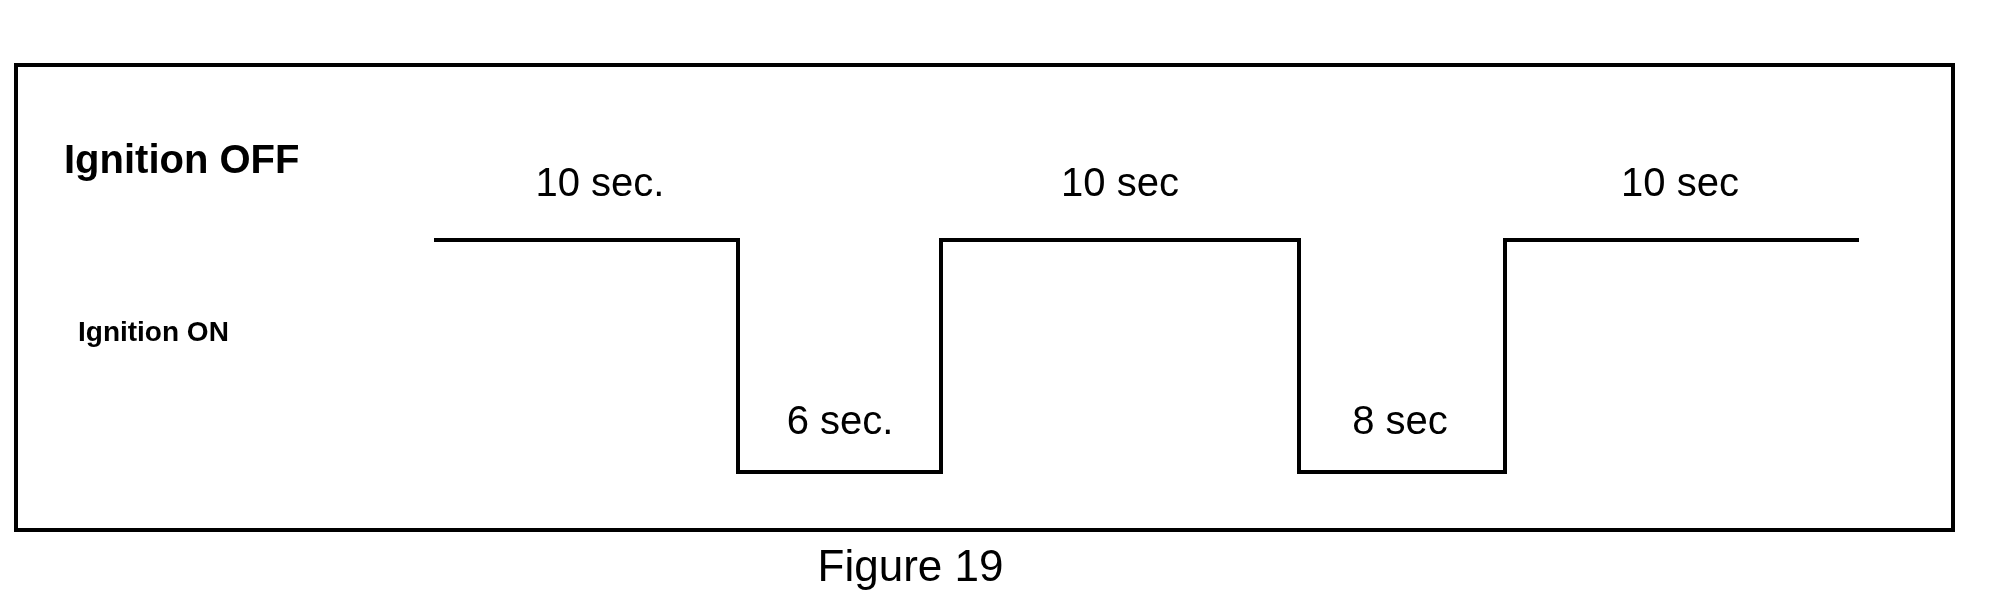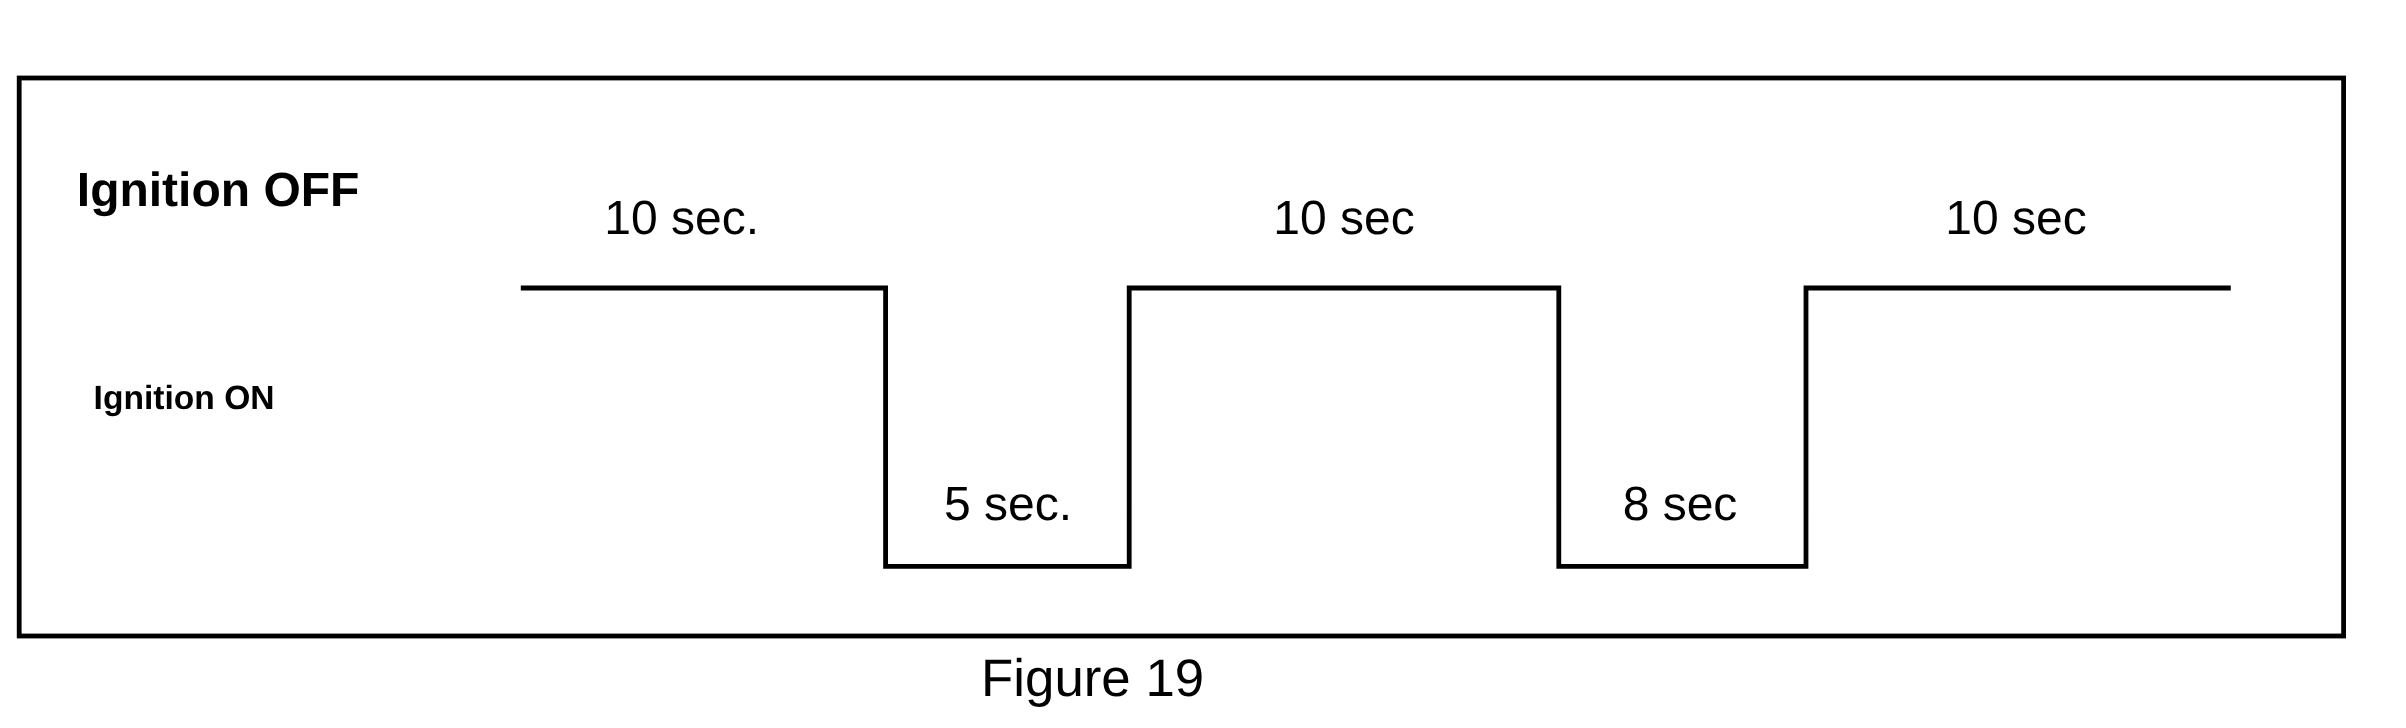--- a/index.html
+++ b/index.html
@@ -109,22 +109,22 @@
 
   <div class="axis-label off">Ignition OFF</div>
 
   <div class="axis-label on">Ignition ON</div>
 
   <svg class="waveform-layer" viewBox="0 0 2005 607" width="2005" height="607" xmlns="http://www.w3.org/2000/svg">
     <polyline id="waveform-path" fill="none" stroke="#000000" stroke-width="4" stroke-linecap="square" stroke-linejoin="miter" points="436,240 738,240 738,472 941,472 941,240 1299,240 1299,472 1505,472 1505,240 1857,240"></polyline>
   </svg>
 
   <div id="annotation-layer">
-      <div class="duration-label" style="left: 568px; top: 162px;">10 sec.</div>
-      <div class="duration-label" style="left: 840px; top: 400px;">5 sec.</div>
+      <div class="duration-label" style="left: 600px; top: 162px;">10 sec.</div>
+      <div class="duration-label" style="left: 840px; top: 400px;">6 sec.</div>
       <div class="duration-label" style="left: 1120px; top: 162px;">10 sec</div>
       <div class="duration-label" style="left: 1400px; top: 400px;">8 sec</div>
       <div class="duration-label" style="left: 1680px; top: 162px;">10 sec</div>
     </div>
 
   <div class="figure-caption">Figure 19</div>
 
 </div>
 
 </body></html>

